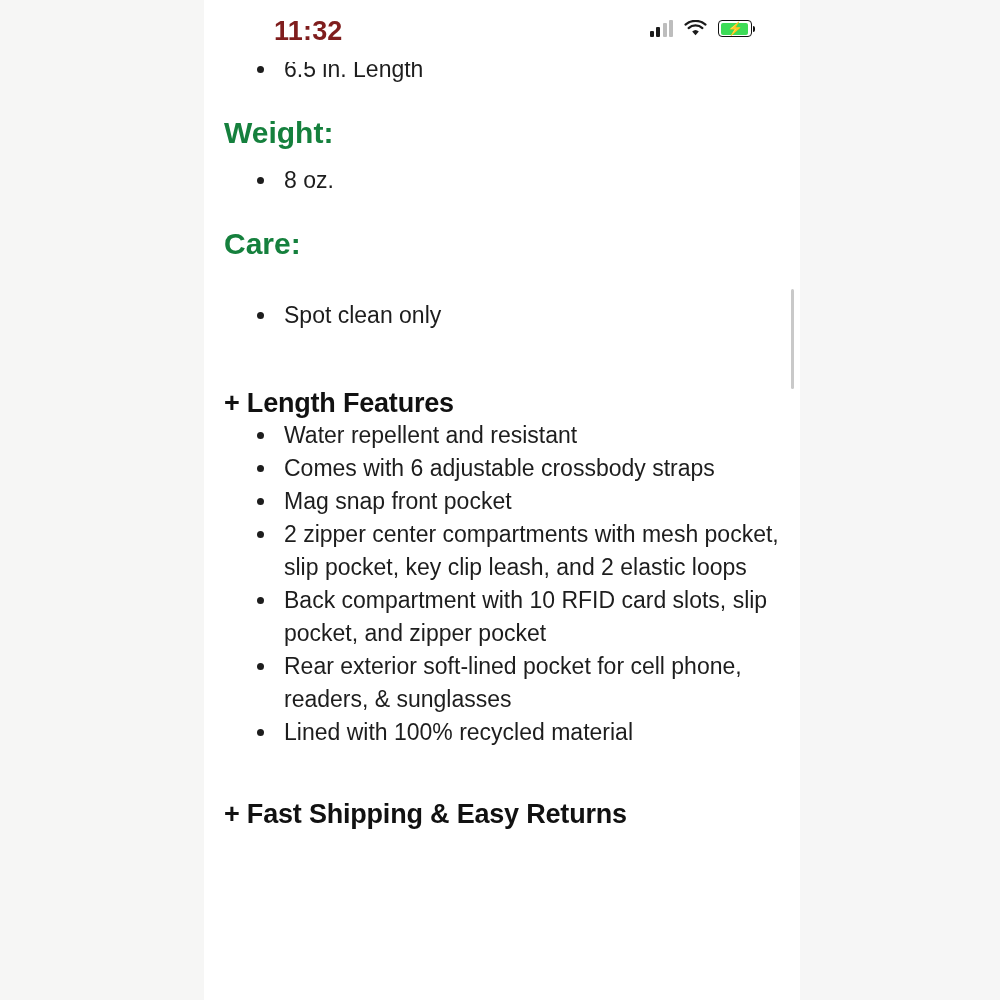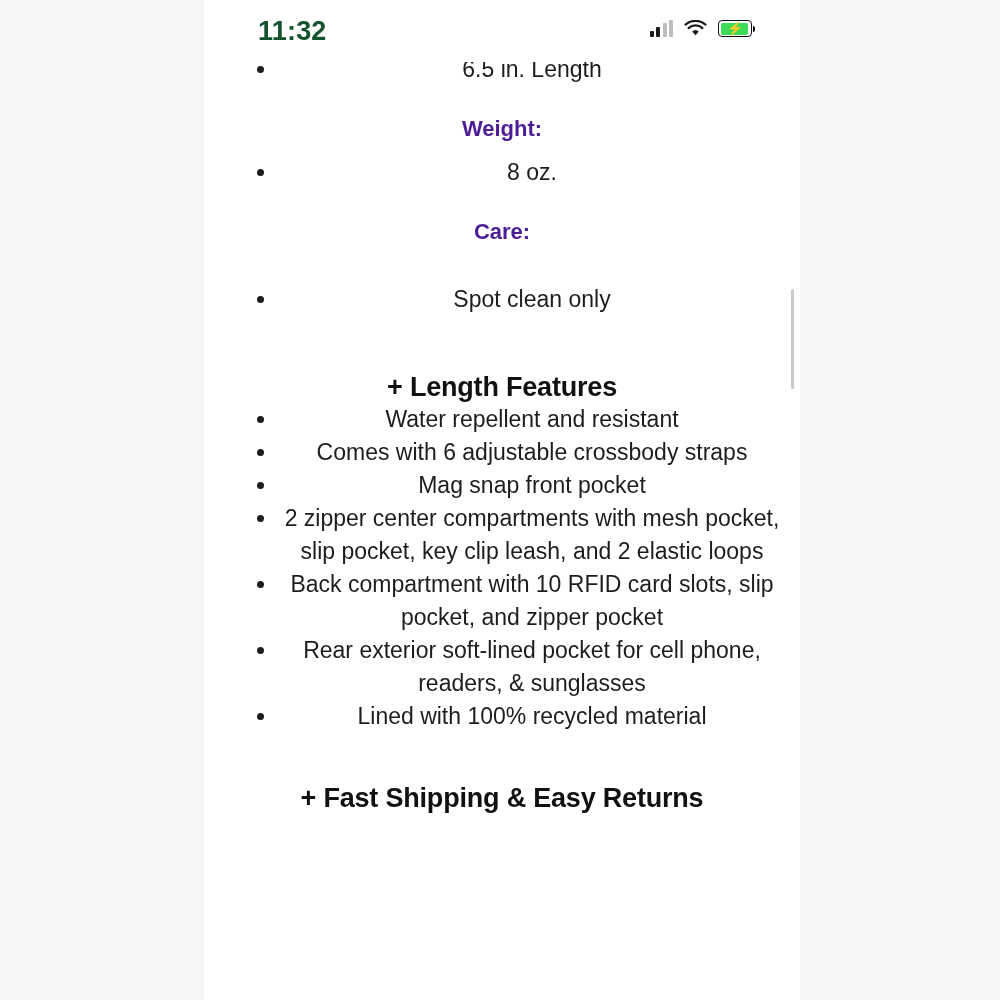--- a/index.html
+++ b/index.html
@@ -41,25 +41,25 @@
     overflow: hidden;
   }
   
   .statusbar {
     position: relative;
     height: 62px;
     width: 100%;
   }
   .status-time {
     position: absolute;
-    left: 54px;
+    left: 70px;
     top: 16px;
     font-size: 27px;
     font-weight: bold;
-    color: #14532d;
+    color: #7f1d1d;
     letter-spacing: 0.2px;
   }
   .status-icons {
     position: absolute;
     right: 48px;
     top: 20px;
     display: flex;
     align-items: center;
     gap: 11px;
   }
@@ -105,21 +105,20 @@
     z-index: 2;
     font-size: 13px;
     line-height: 1;
     color: #111;
   }
   
   .content {
     position: relative;
     padding: 0 20px 0 18px;
     color: #1d1d1d;
-    text-align: center;
   }
   ul.bullets {
     margin: 0;
     padding-left: 56px;
     list-style: disc;
   }
   ul.bullets li {
     font-size: 23px;
     line-height: 33px;
     margin: 0 0 0 0;
@@ -128,25 +127,25 @@
   }
   .clipped-first {
     position: relative;
     height: 24px;
     overflow: hidden;
   }
   .clipped-first ul {
     margin-top: -9px;
   }
   .section-head {
-    font-size: 22px;
+    font-size: 30px;
     font-weight: bold;
     margin: 30px 0 0 0;
     padding-left: 2px;
-    color: #4c1d95;
+    color: #15803d;
   }
   .collapse-head {
     font-size: 27px;
     font-weight: bold;
     letter-spacing: -0.2px;
     color: #111;
     padding-left: 2px;
   }
   .feature-list {
     margin-top: 30px;

